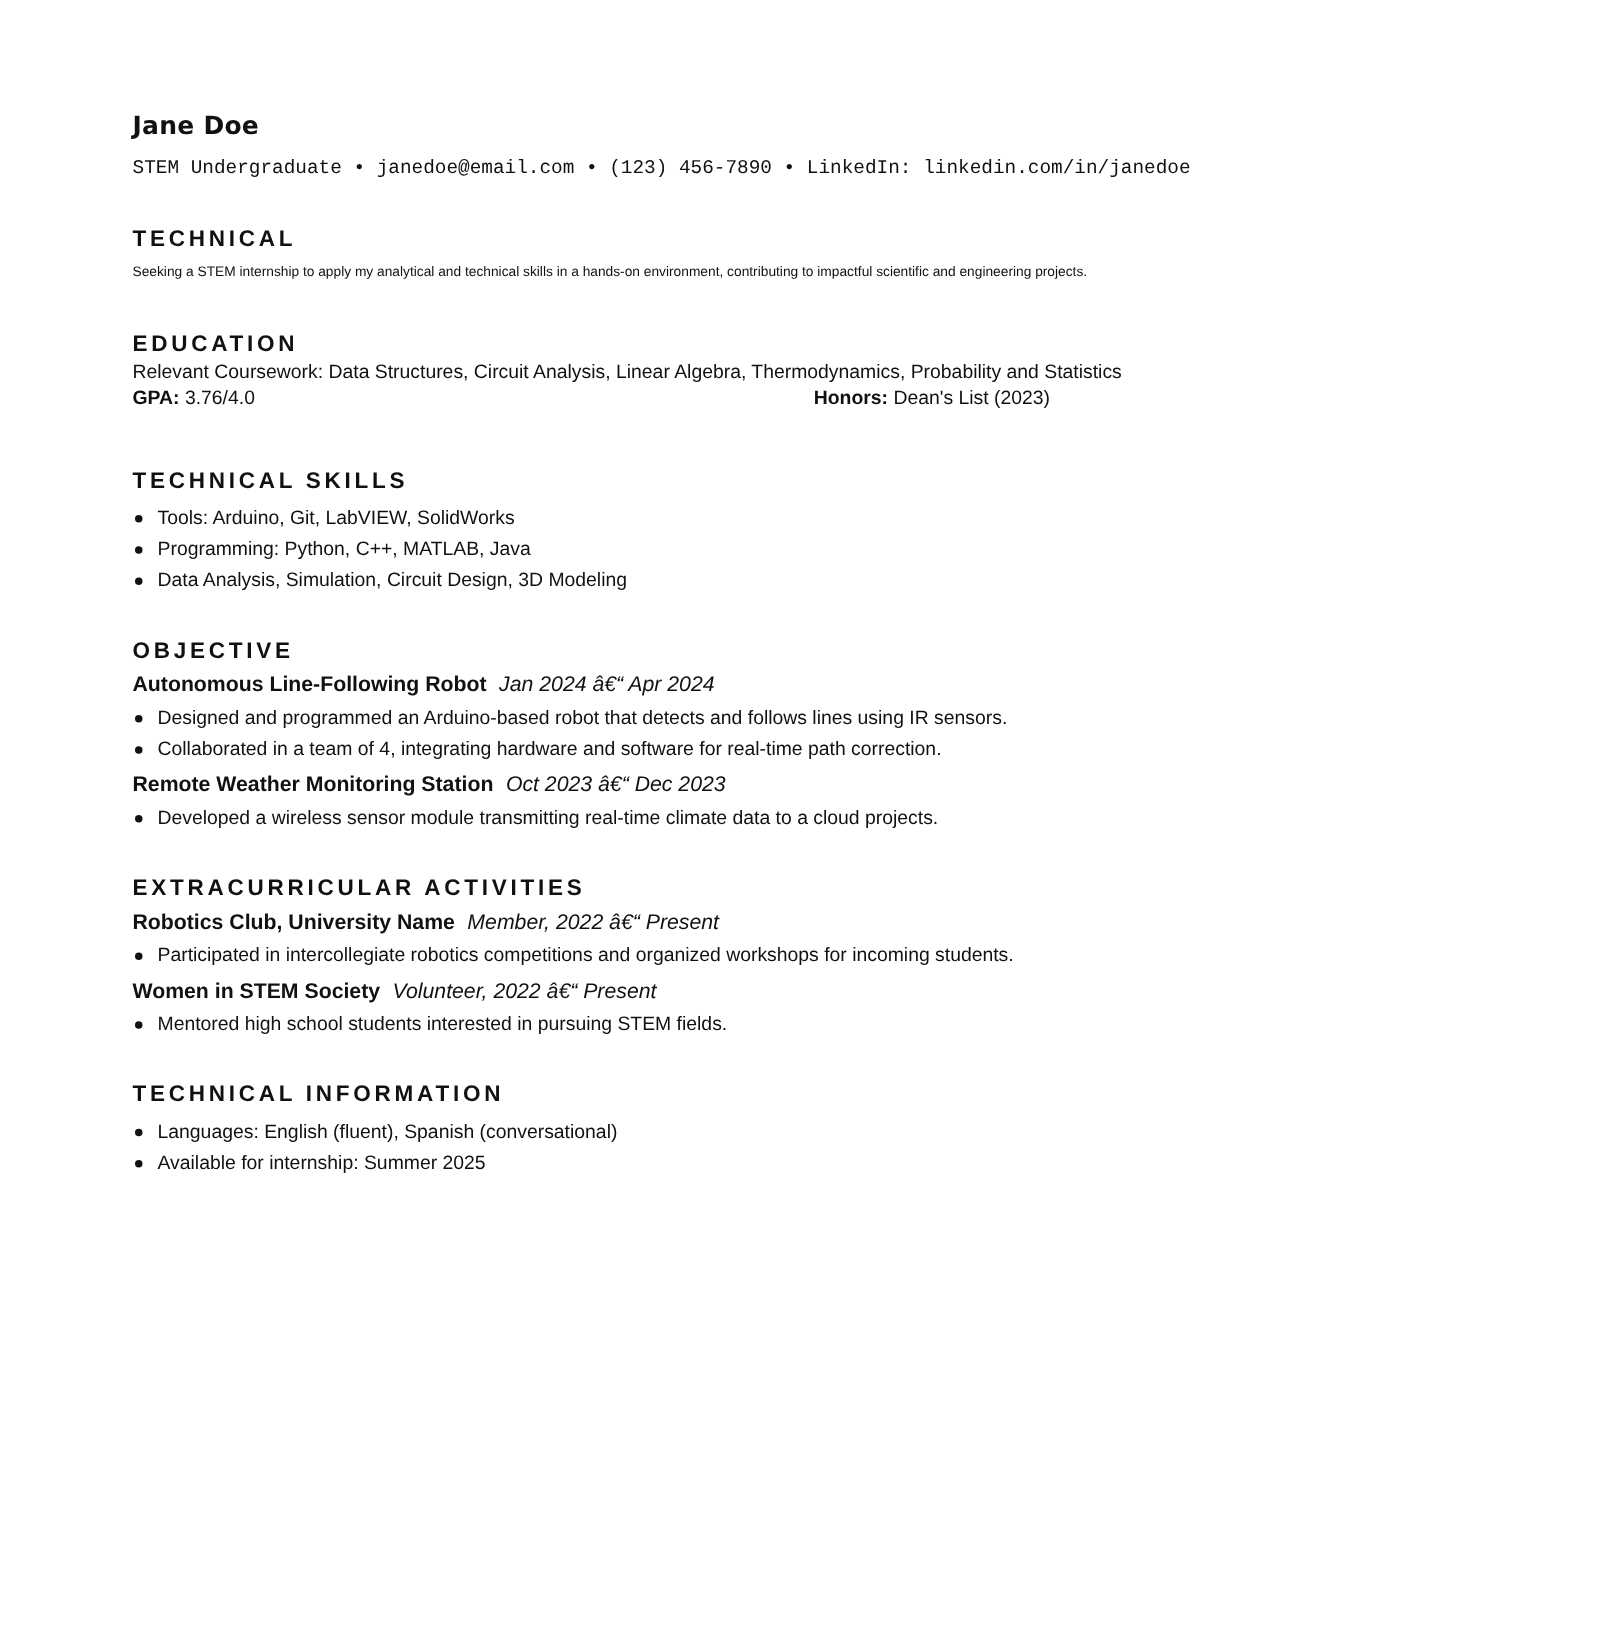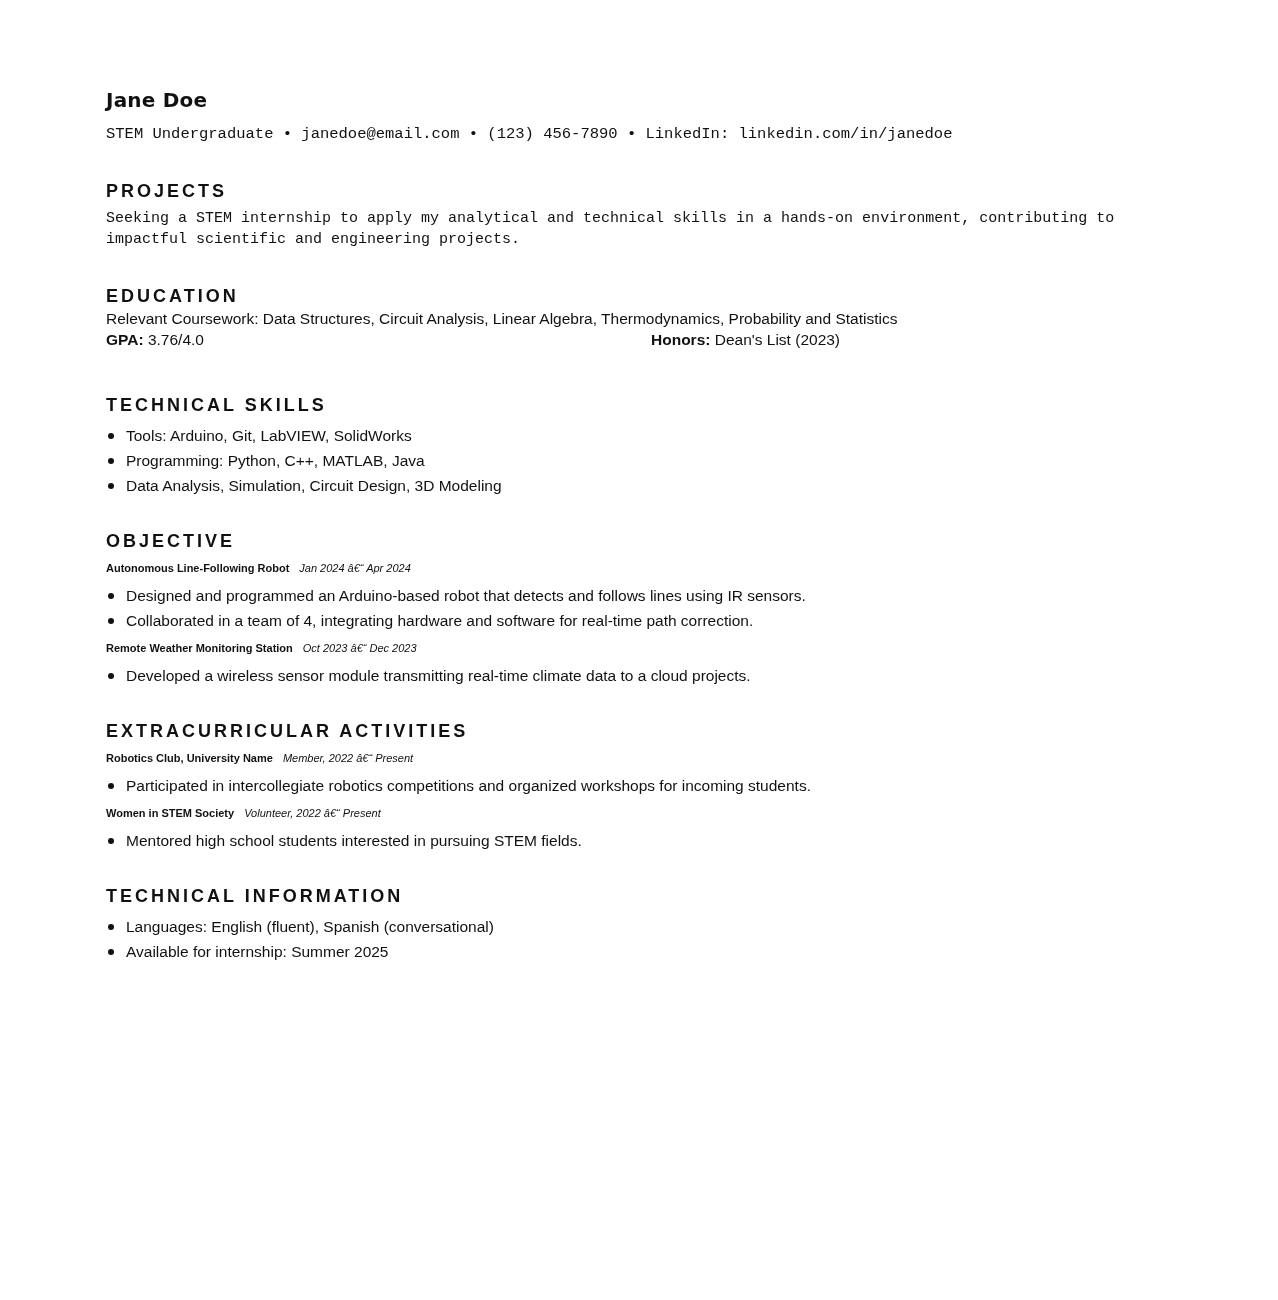--- a/index.html
+++ b/index.html
@@ -1,44 +1,44 @@
 <!DOCTYPE html>
 <html><head>
 <meta charset="utf-8">
 <style>
   html, body { margin:0; padding:0; background:#ffffff; }
   body { width:1278px; height:1300px; font-family:"DejaVu Sans", "Liberation Sans", sans-serif; color:#111; position:relative; }
   .page { position:absolute; left:106px; top:80px; width:1060px; }
   .name { font-size:20px; font-weight:bold; margin:0; line-height:40px; letter-spacing:0.2px; }
   .contact { font-size:14.5px; margin-top:3px; line-height:22px; font-family:Liberation Mono, monospace; font-size:15.5px; }
   .section-title { font-size:17.5px; font-weight:bold; letter-spacing:3px; margin:0; line-height:24px; font-family:"Liberation Sans", sans-serif; font-size:18px;}
-  .para { font-family:Liberation Mono, monospace; font-size:15px; line-height:21px; }
+  .para { font-family:Liberation Sans, sans-serif; font-size:11px; line-height:21px; }
   .sec { margin-top:33px; }
   .sec-first { margin-top:34px; }
   .edu-line { font-family:"Liberation Sans", sans-serif; font-size:15.5px; line-height:21px; }
   .b { font-weight:bold; }
   .i { font-style:italic; }
   .gap { display:inline-block; width:10px; }
   .gpa-row { position:relative; height:21px; }
   .gpa-row .honors { position:absolute; left:545px; top:0; }
   ul { list-style:none; margin:0; padding:0; }
   li { position:relative; padding-left:20px; font-family:"Liberation Sans", sans-serif; font-size:15.5px; line-height:25px; }
   li::before { content:""; position:absolute; left:2px; top:10px; width:6px; height:6px; border-radius:50%; background:#111; }
-  .item-head { font-family:"Liberation Sans", sans-serif; font-size:11px; line-height:21px; margin-top:5px; margin-bottom:4px; }
+  .item-head { font-family:"Liberation Sans", sans-serif; font-size:17px; line-height:21px; margin-top:5px; margin-bottom:4px; }
 </style>
 </head>
 <body>
 
 <div class="page">
 
   <h1 class="name">Jane Doe</h1>
   <div class="contact">STEM Undergraduate • janedoe@email.com • (123) 456-7890 • LinkedIn: linkedin.com/in/janedoe</div>
 
   <div class="sec-first">
-    <h2 class="section-title">PROJECTS</h2>
+    <h2 class="section-title">TECHNICAL</h2>
     <div class="para" style="margin-top:5px;">Seeking a STEM internship to apply my analytical and technical skills in a hands-on environment, contributing to impactful scientific and engineering projects.</div>
   </div>
 
   <div class="sec" style="margin-top:34px;">
     <h2 class="section-title">EDUCATION</h2>
     <div class="edu-line">Relevant Coursework: Data Structures, Circuit Analysis, Linear Algebra, Thermodynamics, Probability and Statistics</div>
     <div class="edu-line gpa-row">
       <span><span class="b">GPA:</span><span> 3.76/4.0</span></span>
       <span class="honors"><span class="b">Honors:</span><span> Dean's List (2023)</span></span>
     </div>

